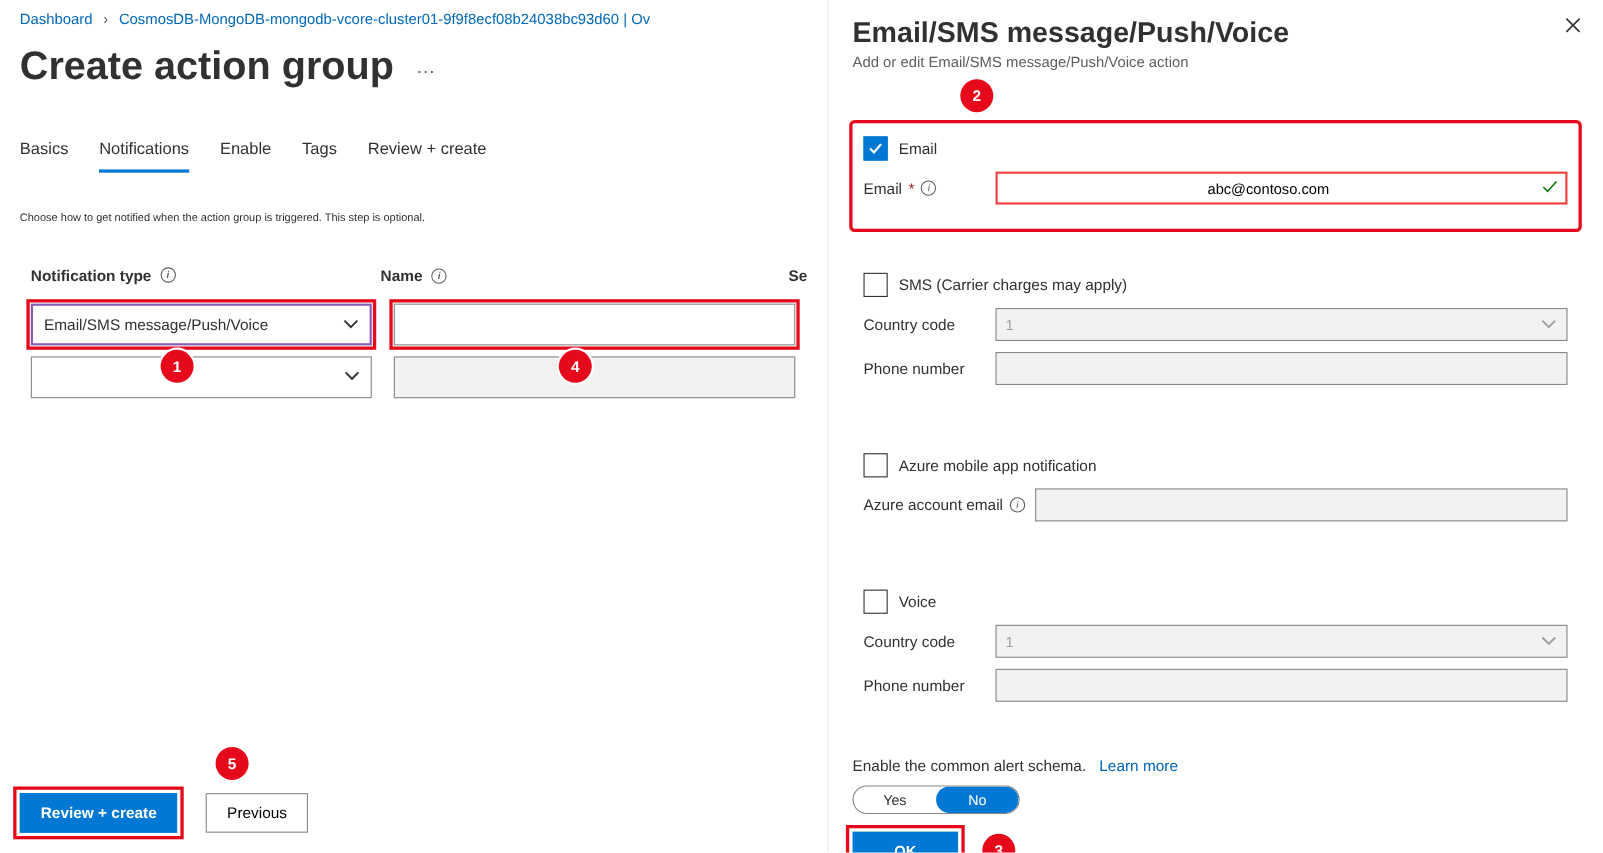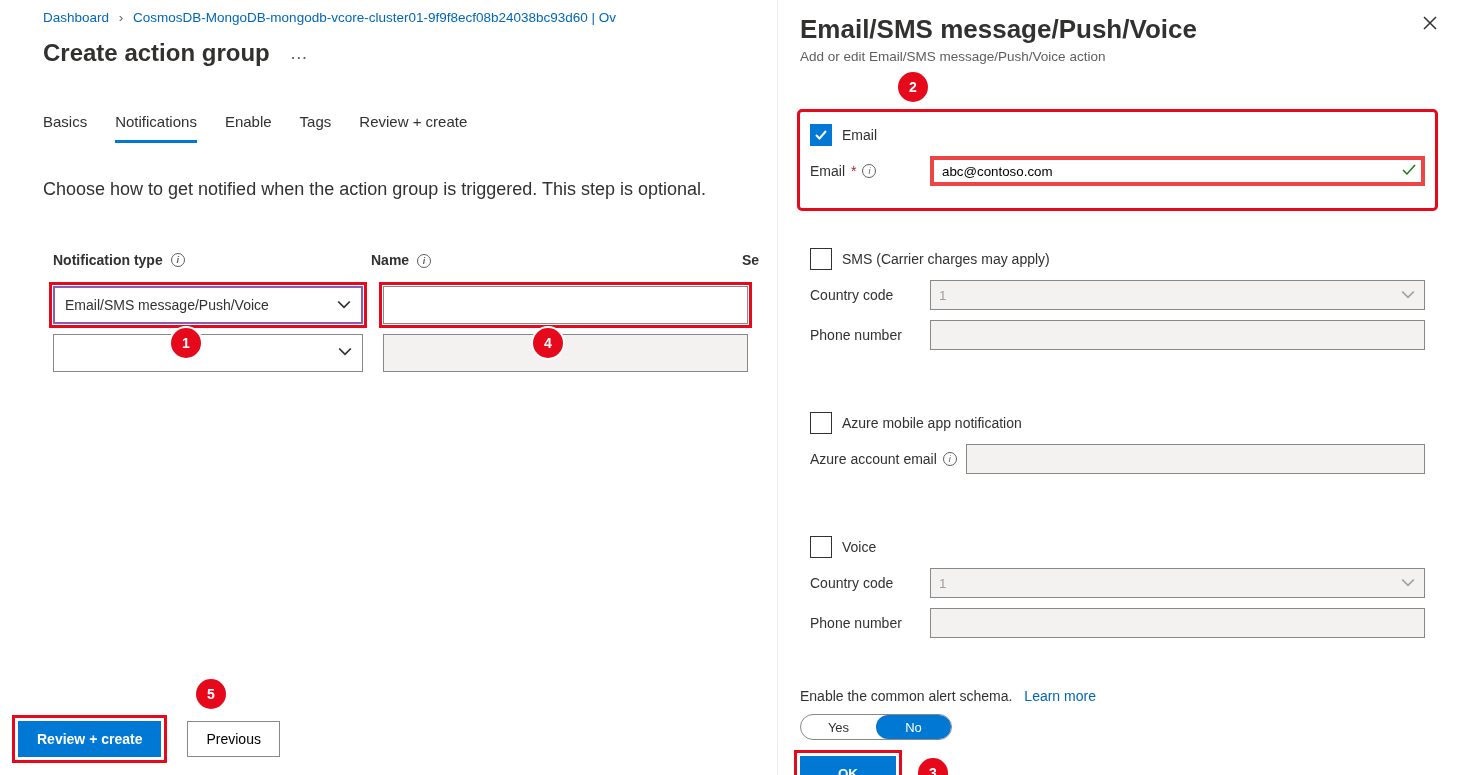--- a/index.html
+++ b/index.html
@@ -1,33 +1,33 @@
 <!DOCTYPE html>
 <html><head>
   <meta charset="utf-8">
   <style>
     * { box-sizing: border-box; margin: 0; padding: 0; font-family: "Segoe UI", Arial, sans-serif; }
     body { background: #fff; color: #323130; font-size: 14px; }
-    .container { display: flex; width: 1457px; height: 775px; position: relative; padding-left: 25px; }
+    .container { display: flex; width: 1457px; height: 775px; position: relative; }
     .left-pane { width: 752px; padding: 10px 18px; }
     .right-pane { flex: 1; padding: 14px 22px 20px 22px; border-left: 1px solid #edebe9; position: relative; }
     
     .breadcrumb { color: #605e5c; font-size: 13.5px; margin-bottom: 14px; }
     .breadcrumb a { color: #0067b8; text-decoration: none; }
     .breadcrumb .sep { color: #605e5c; margin: 0 6px; }
     
     .page-title-row { display: flex; align-items: center; gap: 20px; margin-bottom: 46px; }
-    .page-title { font-size: 24px; font-weight: 600; }
+    .page-title { font-size: 36px; font-weight: 600; }
     .cmd-dots { color: #605e5c; font-size: 18px; }
     
     .tabs { display: flex; gap: 28px; border-bottom: none; margin-bottom: 36px; }
     .tab { padding-bottom: 10px; cursor: pointer; color: #323130; font-size: 15px; border-bottom: 3px solid transparent; }
     .tab.active { border-bottom-color: #0078d4; font-weight: 400; }
     
-    .helper-text { color: #323130; font-size: 18px; margin-bottom: 52px; }
+    .helper-text { color: #323130; font-size: 10px; margin-bottom: 38px; }
     
     .grid-header { display: flex; gap: 15px; margin-bottom: 18px; padding-left: 10px; }
     .col-type { width: 315px; font-weight: 600; display: flex; align-items: center; gap: 8px; }
     .col-name { width: 370px; font-weight: 600; display: flex; align-items: flex-end; gap: 8px; }
     .col-se { font-weight: 600; }
     
     .grid-row { display: flex; gap: 20px; padding-left: 10px; margin-bottom: 10px; position: relative; }
     .dropdown { width: 310px; height: 38px; border: 1px solid #8a8886; background: #fff; padding: 0 34px 0 10px; display: flex; align-items: center; position: relative; cursor: pointer; }
     .dropdown.highlighted { outline: 3px solid #e5091b; outline-offset: 1px; border: 2px solid #8a5db5; }
     .dropdown-chevron { position: absolute; right: 10px; top: 10px; }
@@ -49,21 +49,21 @@
     .section-box { position: relative; padding: 12px 10px; margin-bottom: 28px; }
     .section-box.highlighted { outline: 3px solid #e5091b; border-radius: 2px; }
     
     .check-line { display: flex; align-items: center; gap: 10px; margin-bottom: 10px; }
     .chk { width: 22px; height: 22px; border: 1px solid #323130; background: #fff; display: flex; align-items: center; justify-content: center; }
     .chk.checked { background: #0078d4; border-color: #0078d4; color: #fff; }
     
     .field-row { display: flex; align-items: center; gap: 8px; margin-bottom: 10px; }
     .field-label { width: 112px; color: #323130; font-size: 14px; display: flex; align-items: center; gap: 6px; }
     .field-input { flex: 1; height: 30px; border: 1px solid #8a8886; background: #fff; padding: 0 32px 0 8px; position: relative; }
-    .field-input.blue { border: 4px solid #ef4444; }
+    .field-input.blue { border: 2px solid #ef4444; text-align: center; }
     .field-input.disabled { background: #f3f2f1; color: #a19f9d; }
     .valid-check { position: absolute; right: 8px; top: 6px; color: #107c10; }
     .req { color: #a4262c; }
     
     .info-icon { width: 14px; height: 14px; border: 1px solid #605e5c; border-radius: 50%; display: inline-flex; align-items: center; justify-content: center; font-size: 9px; color: #605e5c; font-style: italic; }
     
     .toggle-row { margin-top: 12px; margin-bottom: 16px; }
     .toggle-label { margin-bottom: 10px; }
     .toggle-label a { color: #0067b8; text-decoration: none; margin-left: 8px; }
     .pill-group { width: 152px; height: 26px; border: 1px solid #8a8886; border-radius: 14px; display: flex; overflow: hidden; }

